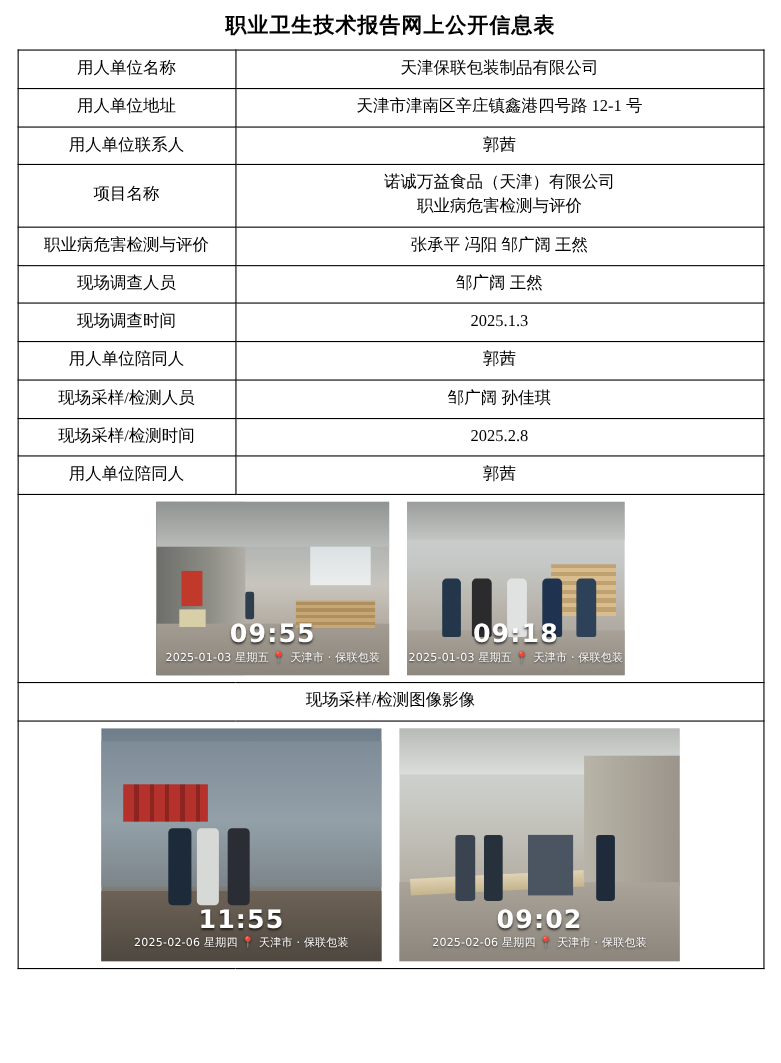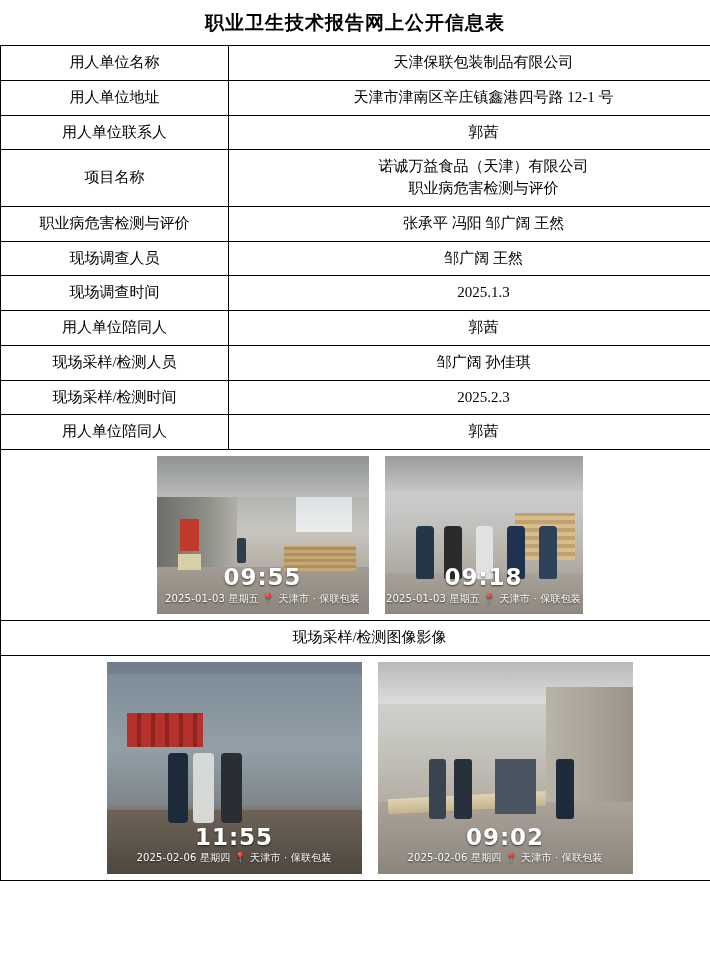--- a/index.html
+++ b/index.html
@@ -33,21 +33,21 @@
     border-collapse: collapse;
     width: 672px;
     margin: 0 auto;
     table-layout: fixed;
   }
   table.info td {
     border: 1px solid #000;
     font-size: 15px;
     text-align: center;
     vertical-align: middle;
-    padding: 6px 16px;
+    padding: 6px 1px;
     line-height: 1.45;
   }
   td.label {
     width: 195px;
   }
   td.value {
     width: 477px;
   }
   .value-2line {
     line-height: 1.5;
@@ -257,21 +257,21 @@
       <tr>
         <td class="label">用人单位陪同人</td>
         <td class="value">郭茜</td>
       </tr>
       <tr>
         <td class="label">现场采样/检测人员</td>
         <td class="value">邹广阔 孙佳琪</td>
       </tr>
       <tr>
         <td class="label">现场采样/检测时间</td>
-        <td class="value">2025.2.3</td>
+        <td class="value">2025.2.8</td>
       </tr>
       <tr>
         <td class="label">用人单位陪同人</td>
         <td class="value">郭茜</td>
       </tr>
 
       <tr>
         <td class="media" colspan="2">
           <div class="media-row">
             <div class="photo" style="width:212px;height:158px;">

